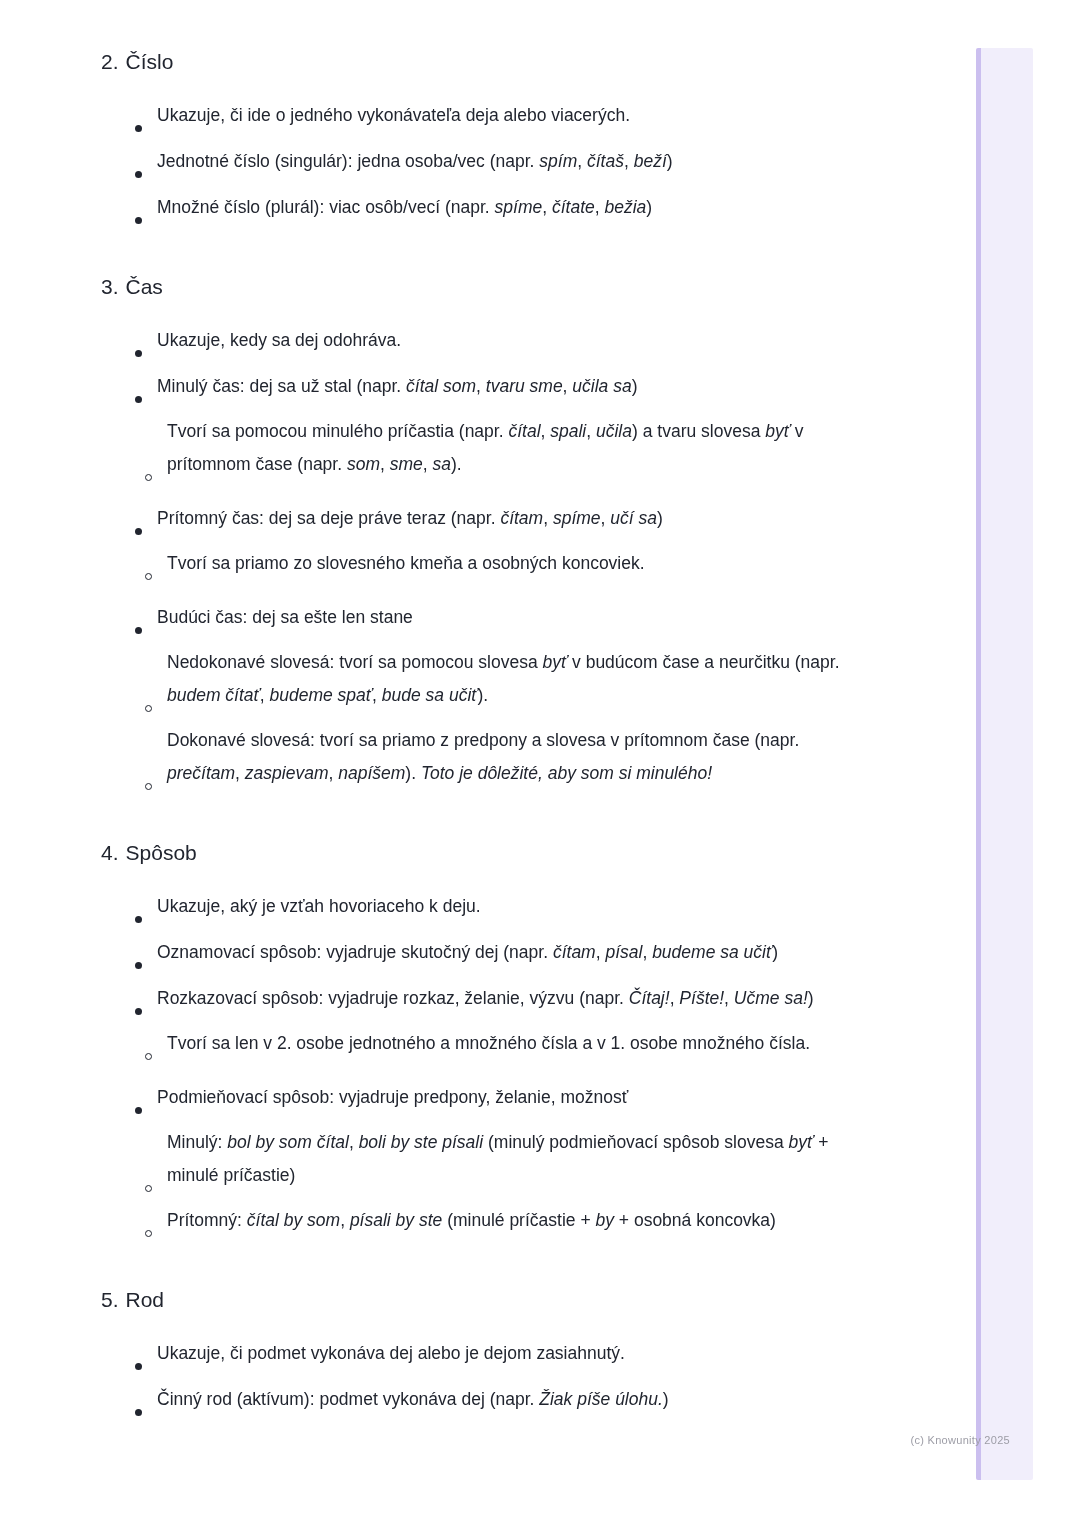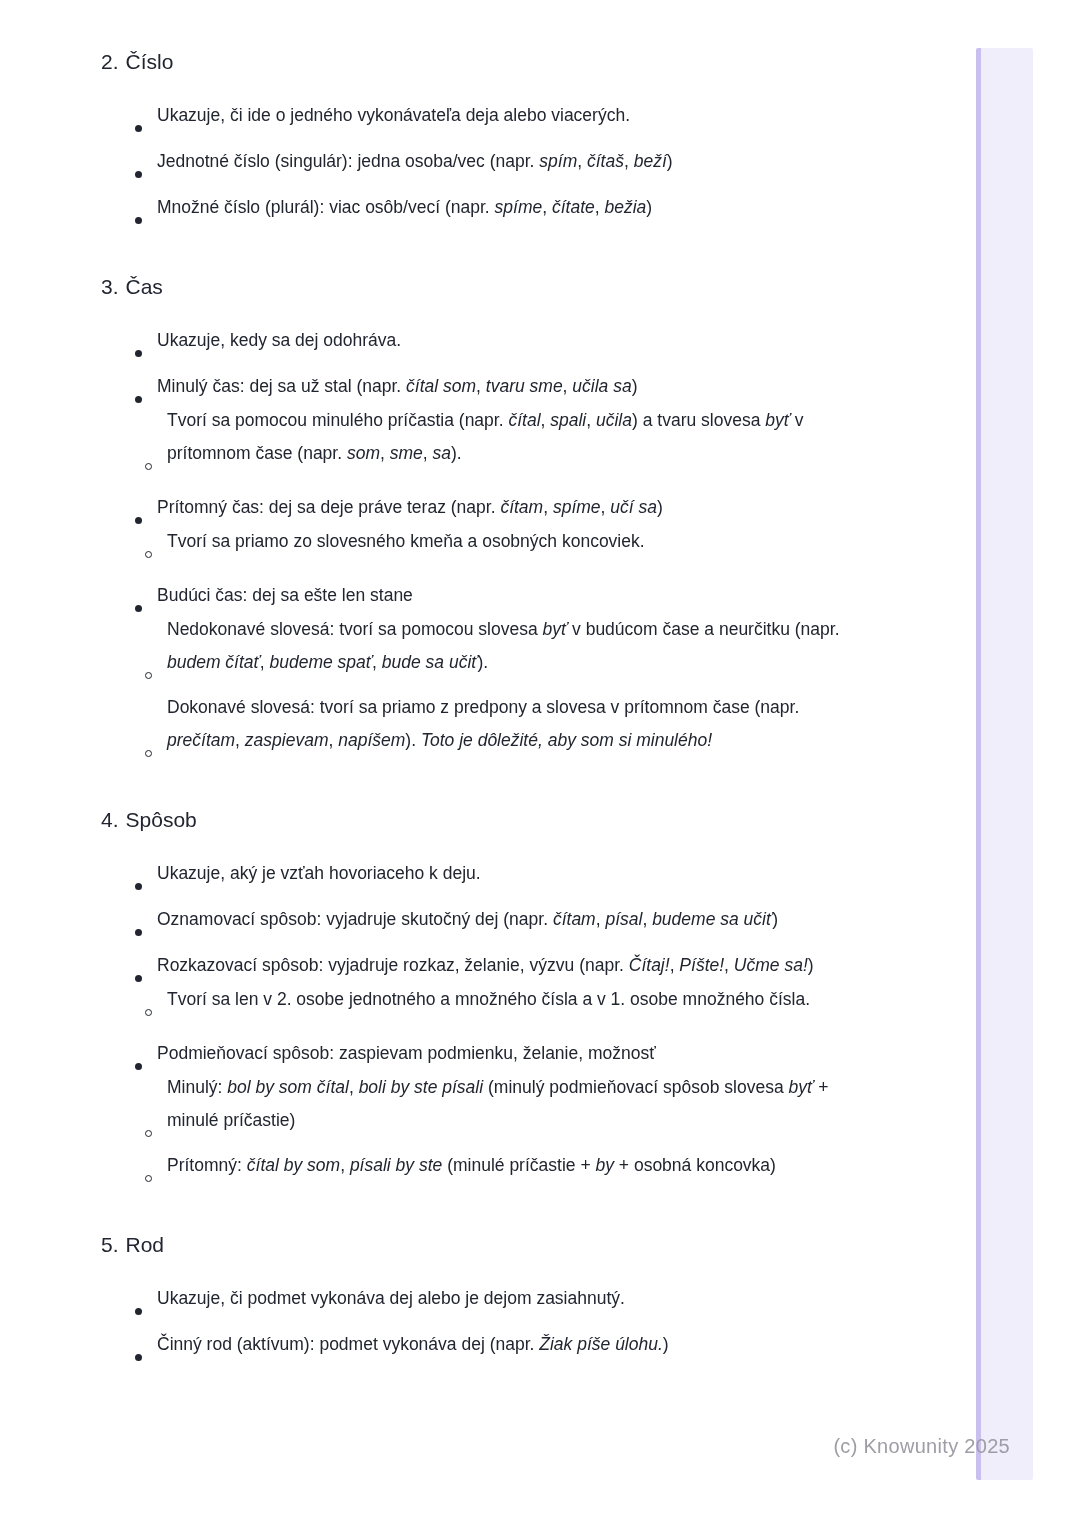--- a/index.html
+++ b/index.html
@@ -57,28 +57,28 @@
     border-radius:50%;
     border:1.6px solid #21252f;
     background:transparent;
   }
   .text { flex:1 1 auto; max-width:700px; }
   .bold { font-weight:400; }
   .italic { font-style:italic; }
   ul.sub {
     list-style:none;
     padding-left:10px;
-    margin-top:1px;
+    margin-top:12px;
   }
   ul.sub > li { margin-top:12px; }
   ul.sub > li:first-child { margin-top:1px; }
   .watermark {
     position:absolute;
-    right:70px; bottom:70px;
-    font-size:20px;
+    right:70px; bottom:82px;
+    font-size:11px;
     color:#9d9da6;
     letter-spacing:0.3px;
     z-index:2;
   }
 </style>
 </head>
 <body>
 
 <div class="accent-bar" style="background: rgb(241, 238, 251); border-left-color: rgb(203, 191, 239);"></div>
 
@@ -200,21 +200,21 @@
     <div class="row">
       <span class="marker circle"></span>
       <span class="text"><span>Tvorí sa len v 2. osobe jednotného a množného čísla a v 1. osobe množného čísla.</span></span>
     </div>
   </li>
             </ul>
           </li>
           <li class="item lvl1 has-sub">
     <div class="row">
       <span class="marker dot"></span>
-      <span class="text"><span class="bold">Podmieňovací spôsob:</span><span> zaspievam podmienku, želanie, možnosť</span></span>
+      <span class="text"><span class="bold">Podmieňovací spôsob:</span><span> vyjadruje predpony, želanie, možnosť</span></span>
     </div>
   <ul class="sub">
               <li class="item lvl2">
     <div class="row">
       <span class="marker circle"></span>
       <span class="text"><span class="bold">Minulý:</span><span> </span><span class="italic">bol by som čítal</span><span>, </span><span class="italic">boli by ste písali</span><span> (minulý podmieňovací spôsob slovesa </span><span class="italic">byť</span><span> + minulé príčastie)</span></span>
     </div>
   </li>
               <li class="item lvl2">
     <div class="row">

